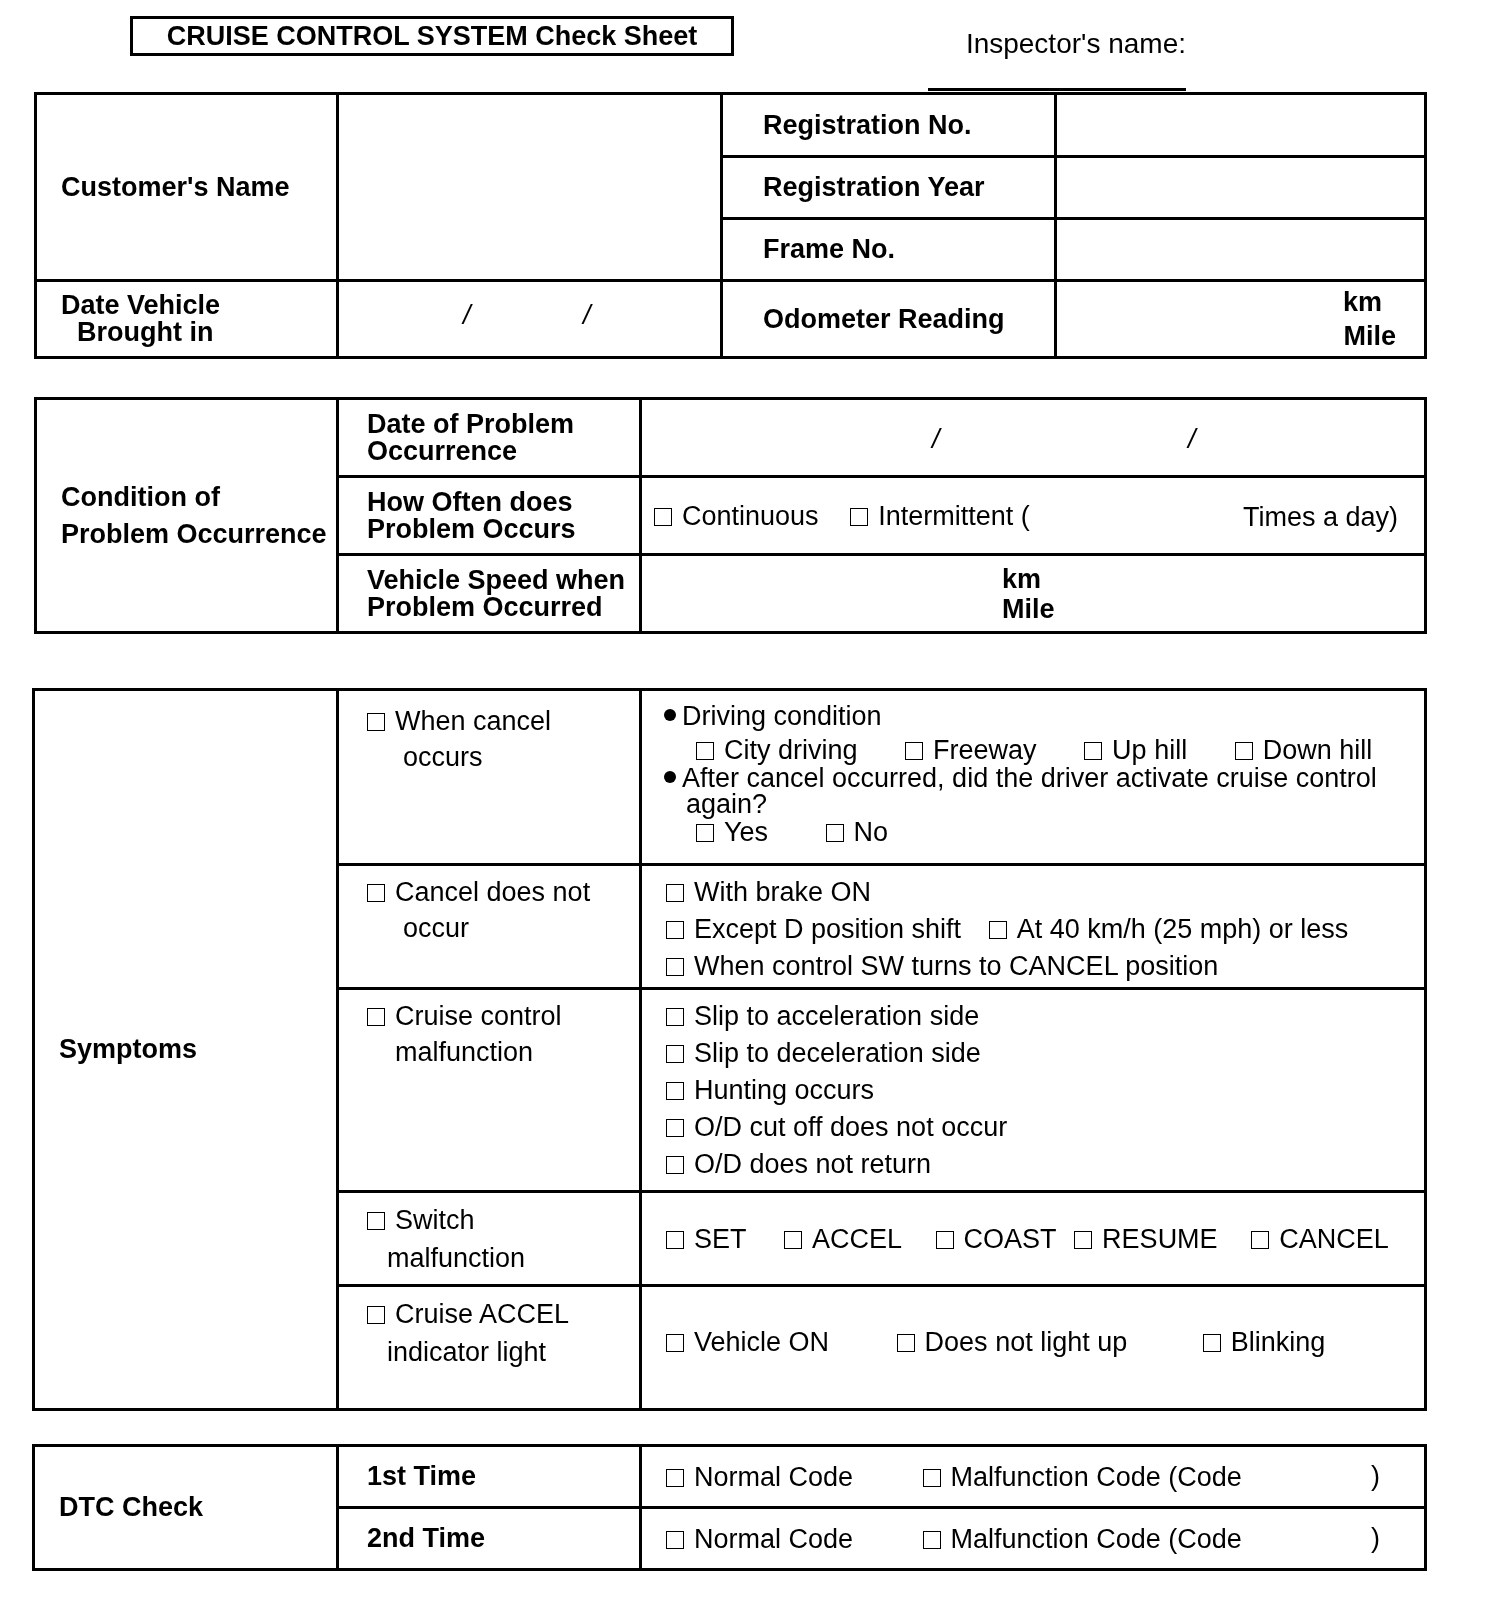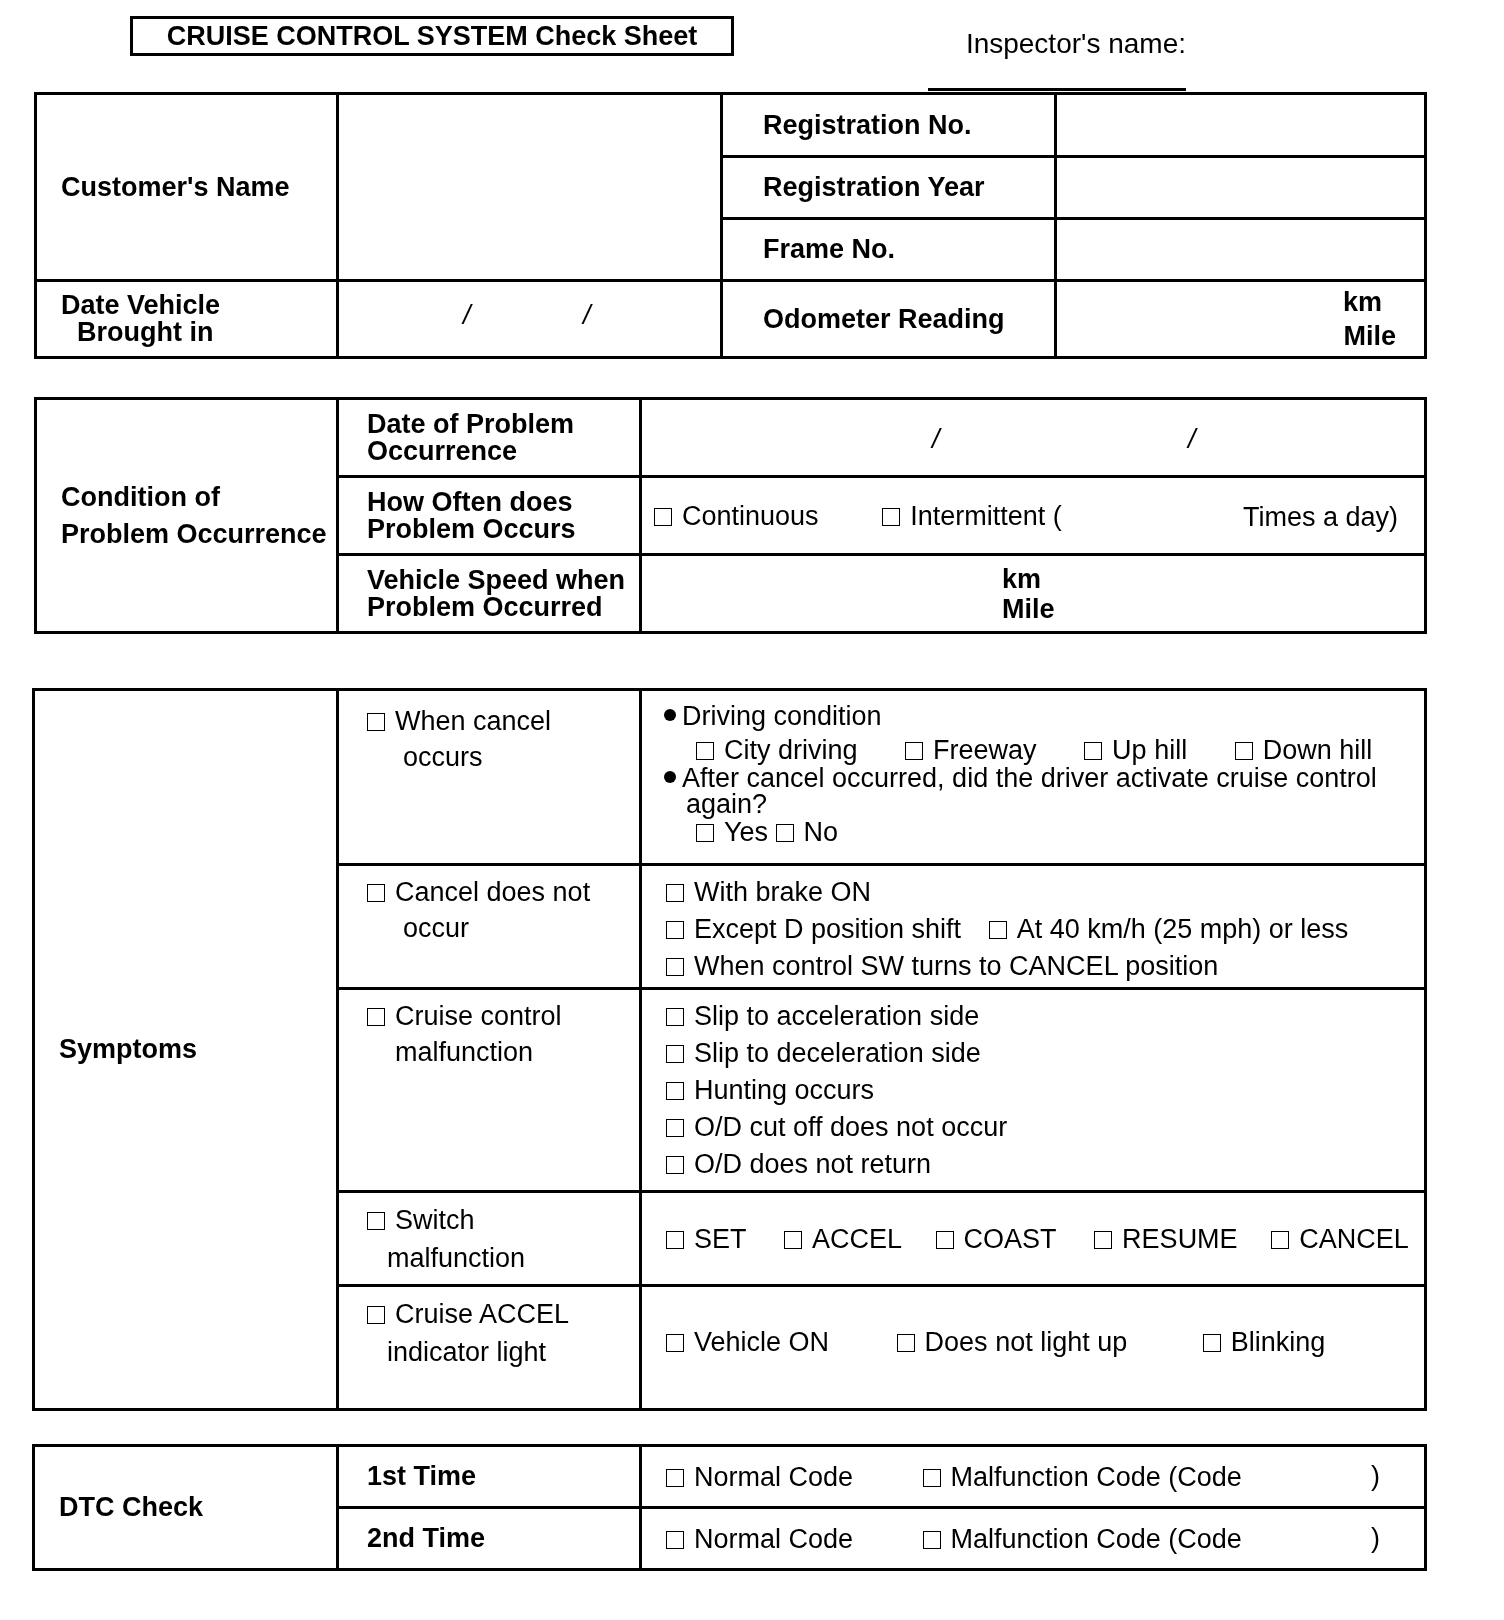--- a/index.html
+++ b/index.html
@@ -95,21 +95,21 @@
       <span class="slash" style="left:546px; top:24px">/</span>
     </td>
   </tr>
   <tr style="height:78px">
     <td class="b pl">
       <div>How Often does</div>
       <div>Problem Occurs</div>
     </td>
     <td class="n" style="padding-left:12px; position:relative">
       <span class="opt"><span class="cb"></span><span>Continuous</span></span>
-      <span class="opt" style="margin-left:56px"><span class="cb"></span><span>Intermittent (</span></span>
+      <span class="opt" style="margin-left:24px"><span class="cb"></span><span>Intermittent (</span></span>
       <span class="opt" style="position:absolute; right:26px; top:24px">Times a day)</span>
     </td>
   </tr>
   <tr style="height:78px">
     <td class="b pl">
       <div>Vehicle Speed when</div>
       <div>Problem Occurred</div>
     </td>
     <td style="padding-left:360px">
       <div class="unit" style="line-height:30px">km</div>
@@ -137,21 +137,21 @@
       <div style="padding-left:32px; margin-top:4px">
         <span class="opt"><span class="cb"></span><span>City driving</span></span>
         <span class="opt" style="margin-left:40px"><span class="cb"></span><span>Freeway</span></span>
         <span class="opt" style="margin-left:40px"><span class="cb"></span><span>Up hill</span></span>
         <span class="opt" style="margin-left:40px"><span class="cb"></span><span>Down hill</span></span>
       </div>
       <div style="line-height:26px"><span class="dot"></span><span>After cancel occurred, did the driver activate cruise control</span></div>
       <div style="padding-left:22px; line-height:26px">again?</div>
       <div style="padding-left:32px">
         <span class="opt"><span class="cb"></span><span>Yes</span></span>
-        <span class="opt" style=""><span class="cb"></span><span>No</span></span>
+        <span class="opt" style="margin-left:50px"><span class="cb"></span><span>No</span></span>
       </div>
     </td>
   </tr>
   <tr style="height:124px">
     <td class="n" style="vertical-align:top; padding:8px 0 0 28px; line-height:36px">
       <div><span class="cb"></span><span>Cancel does not</span></div>
       <div style="padding-left:36px">occur</div>
     </td>
     <td class="n" style="vertical-align:top; padding:8px 0 0 24px; line-height:37px">
       <div><span class="opt"><span class="cb"></span><span>With brake ON</span></span></div>
@@ -177,21 +177,21 @@
   </tr>
   <tr style="height:94px">
     <td class="n" style="vertical-align:top; padding:8px 0 4px 28px; line-height:38px">
       <div><span class="cb"></span><span>Switch</span></div>
       <div style="padding-left:20px">malfunction</div>
     </td>
     <td class="n" style="padding-left:24px">
       <span class="opt"><span class="cb"></span><span>SET</span></span>
       <span class="opt" style="margin-left:30px"><span class="cb"></span><span>ACCEL</span></span>
       <span class="opt" style="margin-left:26px"><span class="cb"></span><span>COAST</span></span>
-      <span class="opt" style="margin-left:30px"><span class="cb"></span><span>RESUME</span></span>
+      <span class="opt" style="margin-left:10px"><span class="cb"></span><span>RESUME</span></span>
       <span class="opt" style="margin-left:26px"><span class="cb"></span><span>CANCEL</span></span>
     </td>
   </tr>
   <tr style="height:124px">
     <td class="n" style="vertical-align:top; padding:8px 0 0 28px; line-height:38px">
       <div><span class="cb"></span><span>Cruise ACCEL</span></div>
       <div style="padding-left:20px">indicator light</div>
     </td>
     <td class="n" style="vertical-align:top; padding:40px 0 0 24px">
       <span class="opt"><span class="cb"></span><span>Vehicle ON</span></span>

